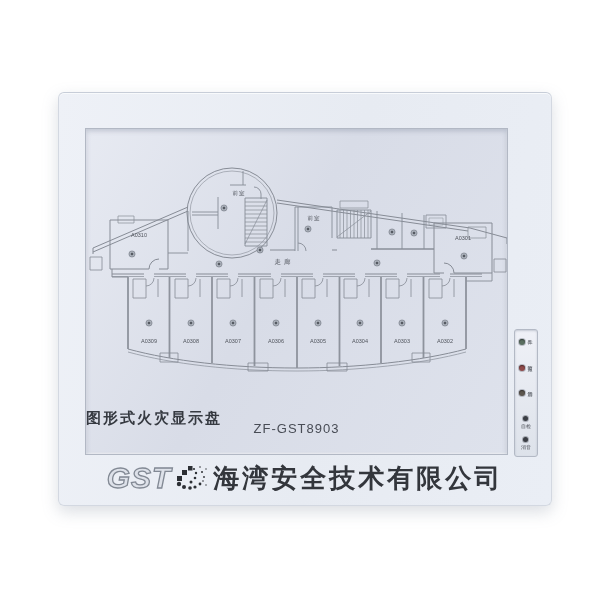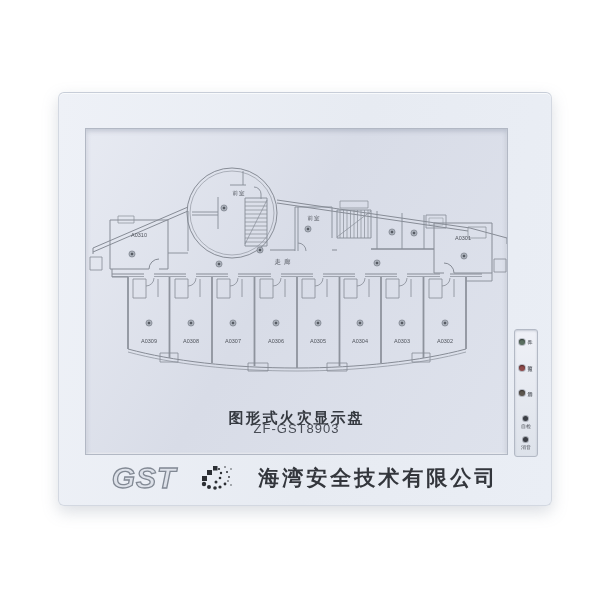--- a/index.html
+++ b/index.html
@@ -22,21 +22,21 @@
     box-shadow:inset 0 2px 5px rgba(90,100,125,.28), inset 0 -1px 2px rgba(255,255,255,.65);
   }
   .plan-svg{position:absolute;left:0;top:18px;width:421px;height:254px;}
   .plan-svg *{vector-effect:non-scaling-stroke;}
   .plan-svg text{font-family:"Liberation Sans", sans-serif;fill:#50545c;}
   .model-line{
     position:absolute;left:0;right:0;top:262px;text-align:center;
     font-size:13px;letter-spacing:1px;color:#484c55;margin-top:30px;
   }
   .product-line{
-    position:absolute;left:0;right:0;top:280px;text-align:center;
+    position:absolute;left:0;right:0;top:280px;text-align:left;
     font-size:15px;font-weight:700;letter-spacing:2px;color:#363a41;
   }
   
   .led-strip{
     position:absolute;left:455px;top:236px;width:22px;height:126px;
     background:linear-gradient(180deg,#eff1f7,#dde2ea);
     border:1px solid #b3b9c5;border-radius:3px;
     box-shadow:inset 0 1px 2px rgba(95,105,130,.3);
   }
   .led{position:absolute;width:6px;height:6px;border-radius:50%;
@@ -44,28 +44,28 @@
   .led-label{
     position:absolute;writing-mode:vertical-rl;text-orientation:upright;
     font-size:5px;line-height:6px;letter-spacing:0;color:#4c5058;
   }
   .strip-btn{position:absolute;width:5px;height:5px;border-radius:50%;background:#3a3d43;
     box-shadow:0 0 0 1px rgba(80,85,95,.4);} 
   .btn-label{position:absolute;width:22px;text-align:center;font-size:5px;color:#4c5058;}
   
   .logo-row{
     position:absolute;left:0;right:0;top:364px;height:42px;
-    display:flex;align-items:center;justify-content:center;gap:24px;
+    display:flex;align-items:center;justify-content:center;gap:4px;
   }
   .gst-text{
     font-size:30px;font-weight:700;font-style:italic;letter-spacing:1px;
     color:#dde1e9;-webkit-text-stroke:1.3px #828994;line-height:30px;
   }
   .company-name{
-    font-size:21px;font-weight:600;letter-spacing:3px;color:#33363c;line-height:30px;
+    font-size:26px;font-weight:600;letter-spacing:3px;color:#33363c;line-height:30px;
   }
 </style>
 </head>
 <body>
 
 <div class="device">
 
   <div class="plate">
 
     <svg class="plan-svg" viewBox="84 146 421 254">

